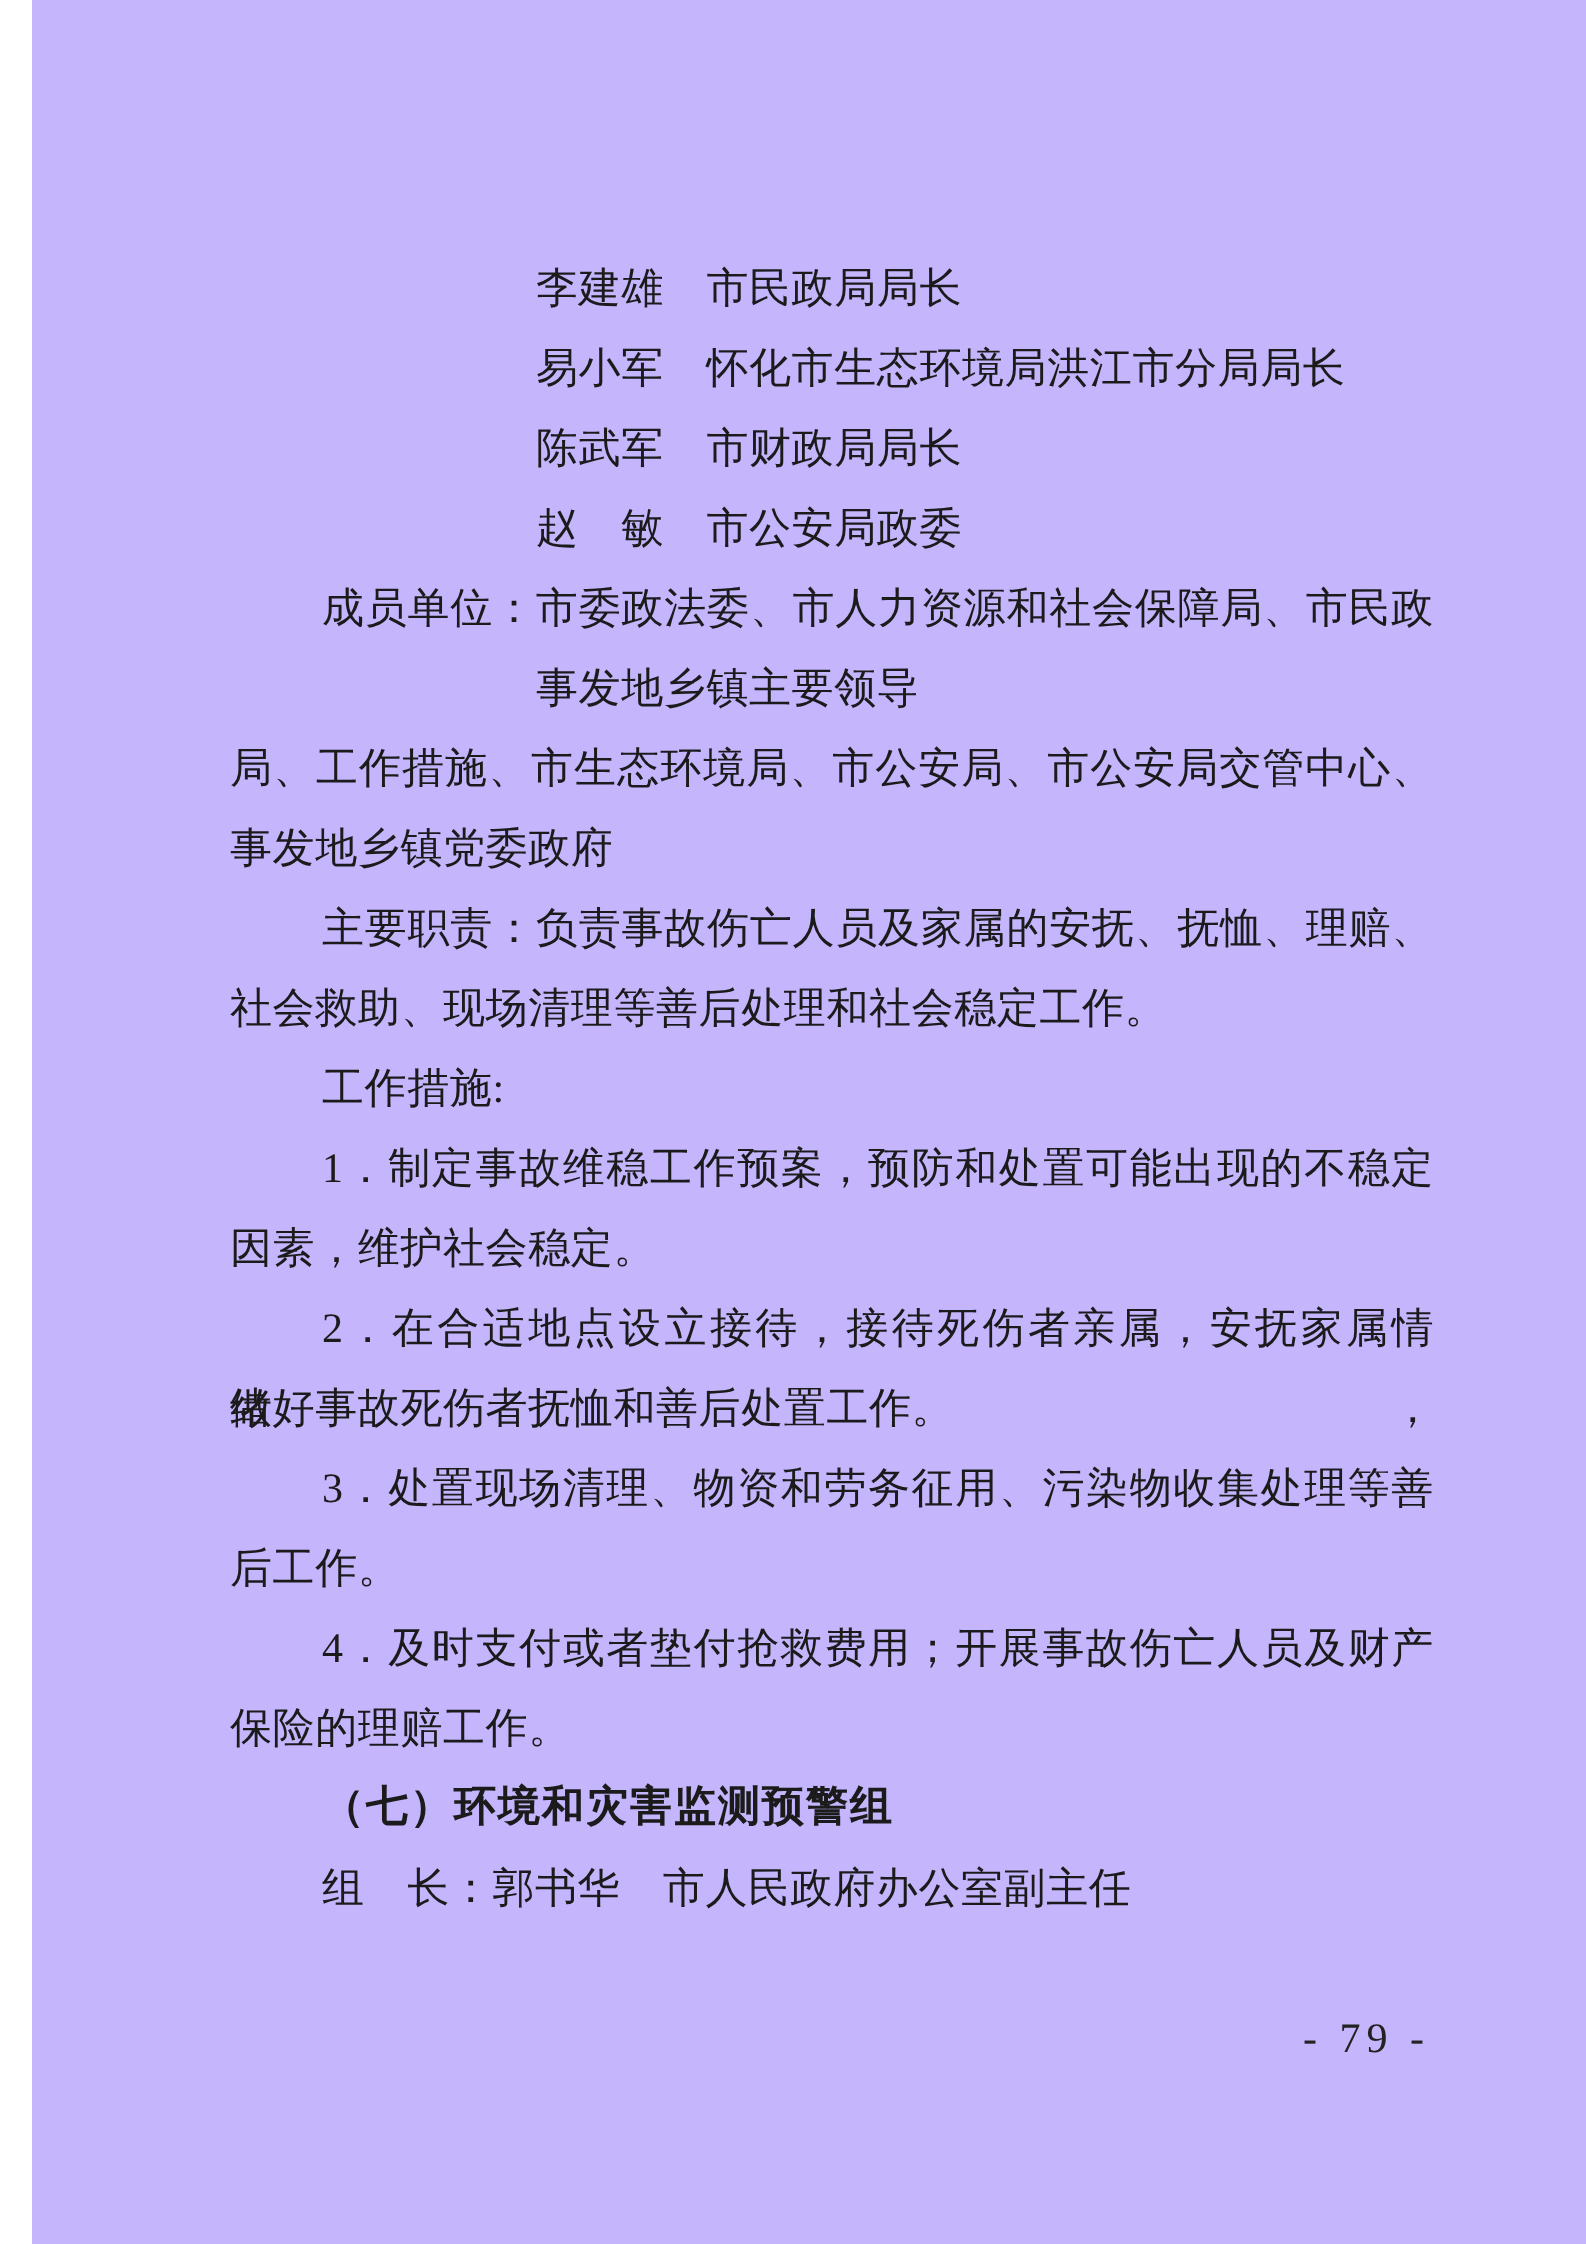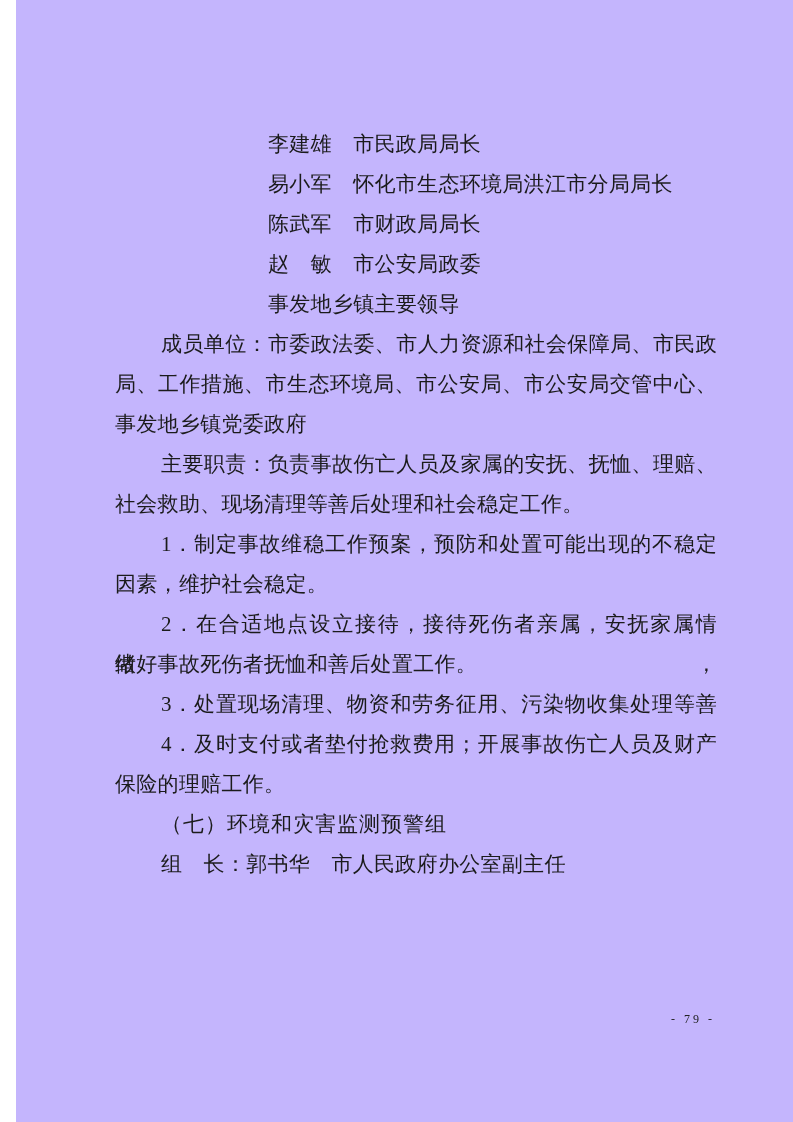--- a/index.html
+++ b/index.html
@@ -34,62 +34,64 @@
   
   .ln.name { padding-left: 153px; }       
   .ln.first { text-indent: 46px; }        
   .ln.full {                              
     white-space: normal;
     text-align: justify;
     text-align-last: justify;
   }
   .ln.heading {
     font-family: "Liberation Sans", "DejaVu Sans", sans-serif;
-    font-weight: 400;
+    font-weight: 700;
     letter-spacing: 1px;
   }
   .page-number {
     position: absolute;
     top: 1006px;
     right: 94px;
     height: 26px;
     line-height: 26px;
-    font-size: 12px;
+    font-size: 21px;
     letter-spacing: 3px;
     color: #222222;
     font-family: "Liberation Serif", "DejaVu Serif", serif;
   }
 </style>
 </head>
 <body>
 
 <div class="page">
   <div class="doc-body">
 
     <div class="ln name">李建雄　市民政局局长</div>
     <div class="ln name">易小军　怀化市生态环境局洪江市分局局长</div>
     <div class="ln name">陈武军　市财政局局长</div>
     <div class="ln name">赵　敏　市公安局政委</div>
+    <div class="ln first full">成员单位：市委政法委、市人力资源和社会保障局、市民政</div>
+
     <div class="ln name">事发地乡镇主要领导</div>
-
-    <div class="ln first full">成员单位：市委政法委、市人力资源和社会保障局、市民政</div>
     <div class="ln full">局、工作措施、市生态环境局、市公安局、市公安局交管中心、</div>
     <div class="ln">事发地乡镇党委政府</div>
 
     <div class="ln first full">主要职责：负责事故伤亡人员及家属的安抚、抚恤、理赔、</div>
     <div class="ln">社会救助、现场清理等善后处理和社会稳定工作。</div>
 
+    <div class="ln first">工作措施:</div>
 
     <div class="ln first full">1．制定事故维稳工作预案，预防和处置可能出现的不稳定</div>
     <div class="ln">因素，维护社会稳定。</div>
 
     <div class="ln first full">2．在合适地点设立接待，接待死伤者亲属，安抚家属情绪，</div>
     <div class="ln">做好事故死伤者抚恤和善后处置工作。</div>
 
     <div class="ln first full">3．处置现场清理、物资和劳务征用、污染物收集处理等善</div>
+    <div class="ln">后工作。</div>
 
     <div class="ln first full">4．及时支付或者垫付抢救费用；开展事故伤亡人员及财产</div>
     <div class="ln">保险的理赔工作。</div>
 
     <div class="ln first heading">（七）环境和灾害监测预警组</div>
 
     <div class="ln first">组　长：郭书华　市人民政府办公室副主任</div>
 
   </div>
 

